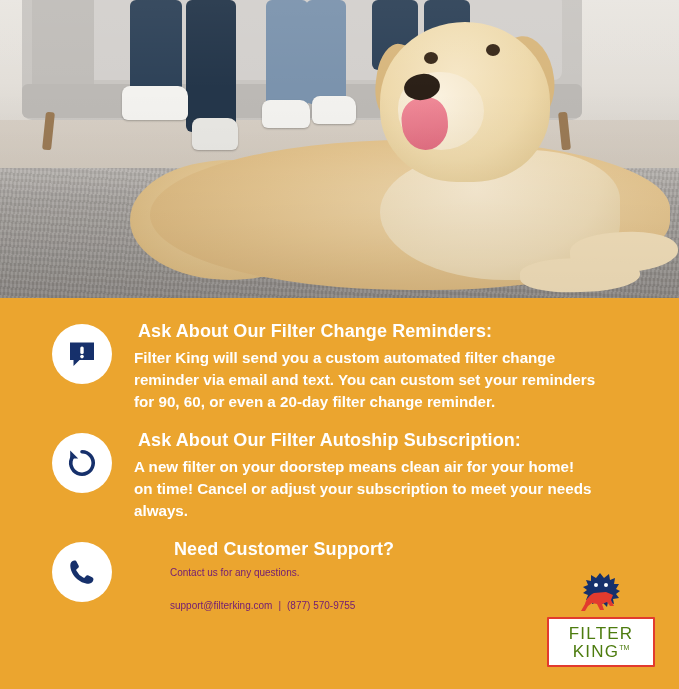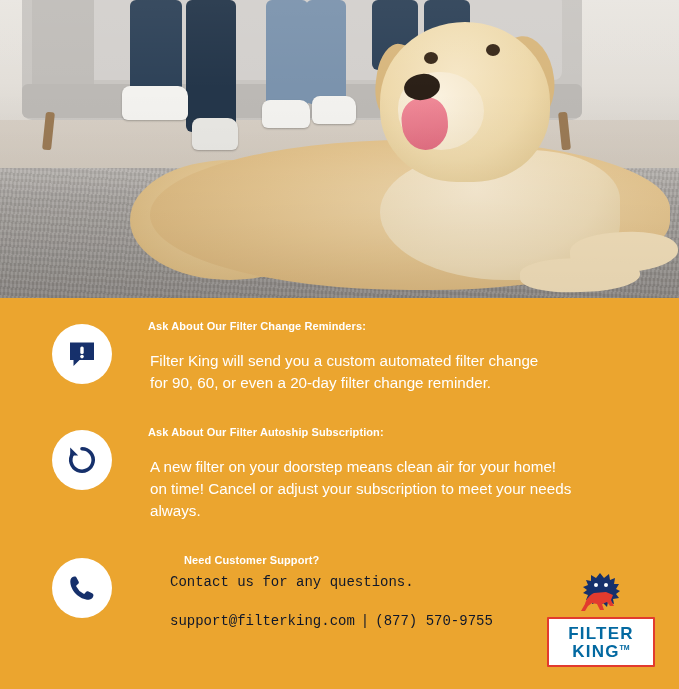--- a/index.html
+++ b/index.html
@@ -219,43 +219,42 @@
     margin-left: 34px;
     margin-top: 4px;
   }
   .icon-circle svg { display: block; }
   .row-text {
     margin-left: 22px;
     padding-right: 10px;
     color: #ffffff;
   }
   .row-title {
-    font-size: 11px;
+    font-size: 18px;
     font-weight: bold;
     color: #ffffff;
     letter-spacing: 0.1px;
     line-height: 1.25;
-    margin: 0 0 4px 14px;
+    margin: 0 0 4px 4px;
   }
   .row-body {
     font-size: 15.2px;
     line-height: 1.46;
     color: #ffffff;
-    margin: 16px;
-    font-weight: 400;
+    margin: 0;
+    font-weight: 700;
   }
   .row-body .line { display: block; }
 
   .support-row { margin-top: 26px; gap: 36px; }
   .support-contact {
-    font-size: 14px;
+    font-size: 10px;
     line-height: 1.5;
-    color: #0f172a;
+    color: #701a75;
     margin: 2px 0 0 0;
-    font-family: Liberation Mono, monospace;
   }
   .support-email-line {
     display: block;
     margin-top: 18px;
   }
   .sep { padding: 0 6px; }
 
   
   .logo {
     position: absolute;
@@ -269,22 +268,22 @@
     margin: 0 auto 2px auto;
   }
   .logo-plate {
     border: 2px solid #e23b2e;
     background: #ffffff;
     padding: 6px 6px 5px 6px;
     border-radius: 1px;
   }
   .logo-text1, .logo-text2 {
     display: block;
-    color: #0369a1;
-    font-weight: bold;
+    color: #4d7c0f;
+    font-weight: normal;
     letter-spacing: 1.2px;
     line-height: 1.02;
     font-size: 17px;
   }
   .logo-text2 { font-size: 17px; }
   .logo-tm {
     font-size: 7px;
     vertical-align: super;
     letter-spacing: 0;
   }
@@ -349,20 +348,21 @@
         <svg width="30" height="30" viewBox="0 0 30 30" aria-hidden="true">
           <path d="M3 3.5h24v17.5H12.5L6.5 27v-6H3z" fill="#16306b"></path>
           <rect x="13.3" y="7.5" width="3.4" height="7.6" rx="1.6" fill="#ffffff"></rect>
           <circle cx="15" cy="17.6" r="1.8" fill="#ffffff"></circle>
         </svg>
       </div>
       <div class="row-text">
         <p class="row-title">Ask About Our Filter Change Reminders:</p>
         <p class="row-body">
           <span class="line">Filter King will send you a custom automated filter change</span>
+          <span class="line">reminder via email and text. You can custom set your reminders</span>
           <span class="line">for 90, 60, or even a 20-day filter change reminder.</span>
         </p>
       </div>
     </div>
 
     <div class="row">
       <div class="icon-circle">
         <svg width="32" height="32" viewBox="0 0 32 32" aria-hidden="true">
           <path d="M16 4.8a11.2 11.2 0 1 1-9.2 4.8" fill="none" stroke="#16306b" stroke-width="3.6" stroke-linecap="round"></path>
           <path d="M4.2 3.4 L4.2 11.4 L12.2 11.4 Z" fill="#16306b"></path>

